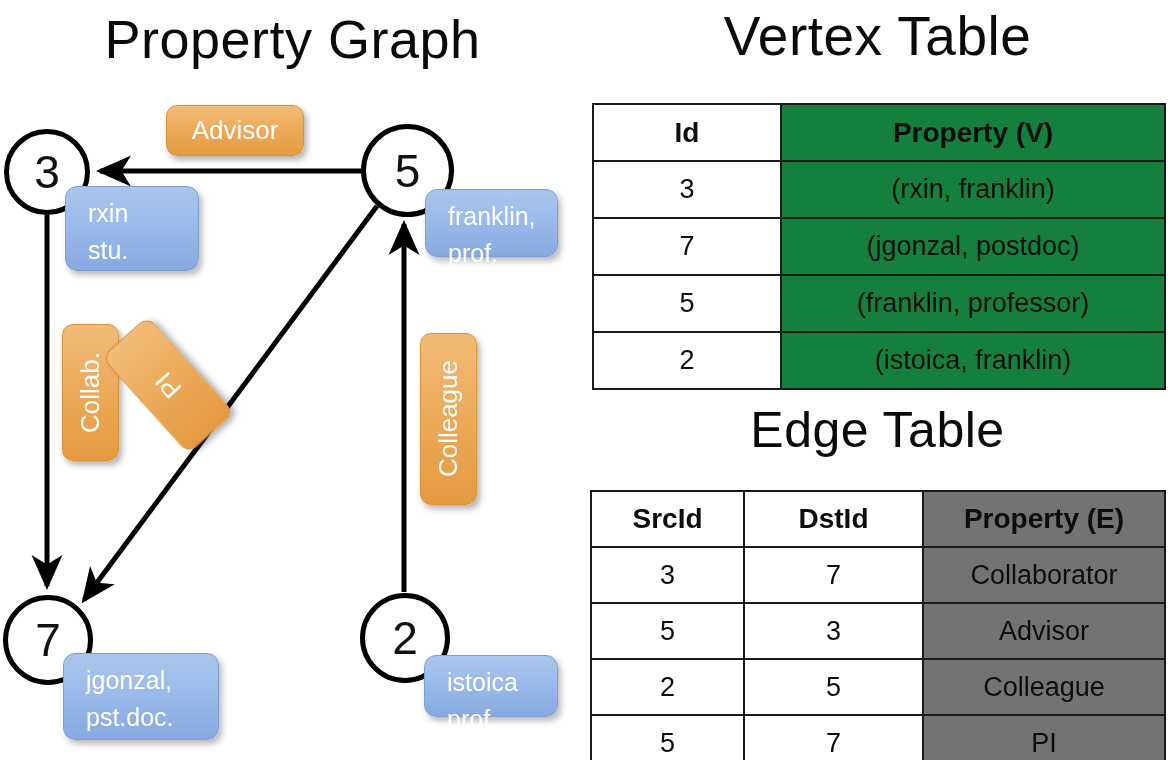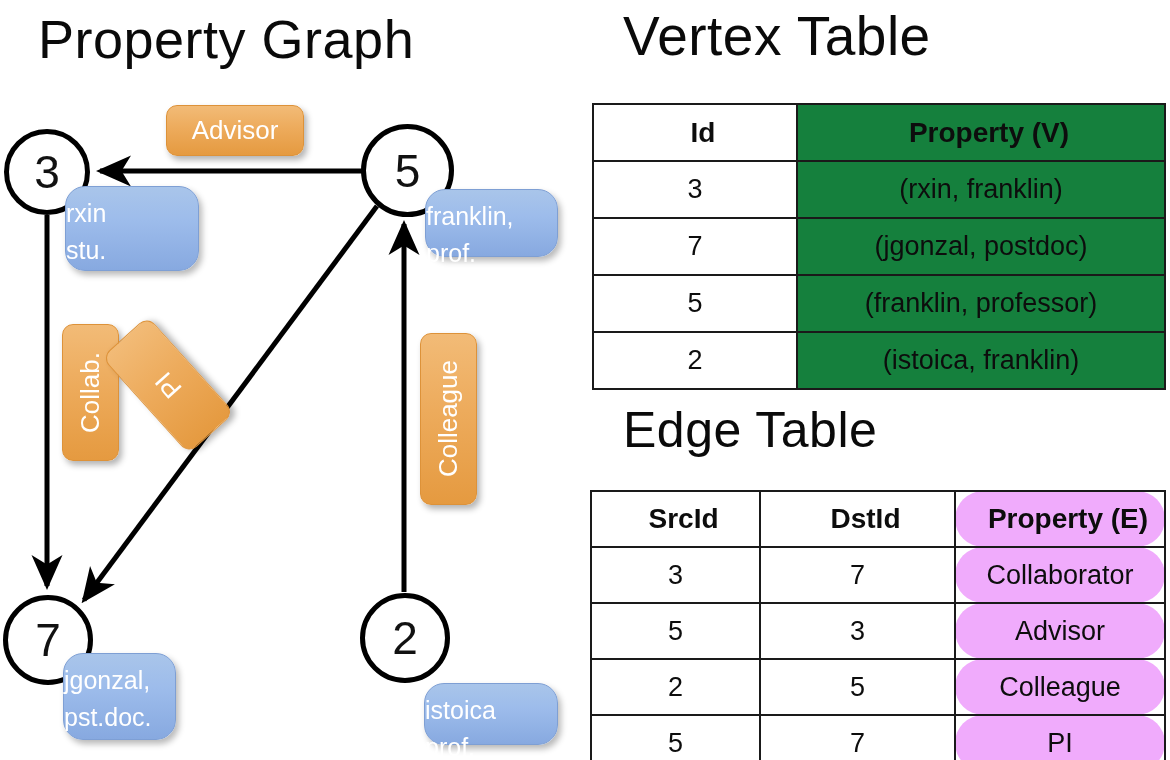--- a/index.html
+++ b/index.html
@@ -17,21 +17,21 @@
   }
 
   
   .big-title {
     position: absolute;
     font-family: "Liberation Sans", sans-serif;
     font-weight: 300;
     letter-spacing: 0.5px;
     color: #0a0a0a;
     white-space: nowrap;
-    padding-left: 38px;
+    text-align: center;
   }
   #title-property-graph {
     left: 0px;  top: 8px;  width: 585px;
     font-size: 54px;
     line-height: 62px;
   }
   #title-vertex-table {
     left: 585px; top: 6px; width: 585px;
     font-size: 55px;
     line-height: 60px;
@@ -66,29 +66,29 @@
     font-size: 46px;
     font-weight: 300;
     font-family: "Liberation Sans", sans-serif;
     color: #111;
     z-index: 3;
   }
 
   
   .prop-box {
     position: absolute;
-    border-radius: 20px;
+    border-radius: 12px;
     background: linear-gradient(to bottom, #a9c5ea 0%, #9dbceb 40%, #87a9e0 100%);
     border: 1px solid #7e9fd4;
     box-shadow: 3px 4px 6px rgba(0,0,0,0.28);
     color: #ffffff;
     font-size: 25px;
     font-weight: 400;
     line-height: 37px;
-    padding: 8px 0 8px 0;
+    padding: 8px 0 8px 22px;
     box-sizing: border-box;
     z-index: 5;
     font-family: "Liberation Sans", sans-serif;
   }
 
   
   .edge-label {
     position: absolute;
     border-radius: 11px;
     background: linear-gradient(to bottom, #f2bb77 0%, #edab5c 45%, #e59a40 100%);
@@ -121,31 +121,30 @@
     border: 2px solid #1a1a1a;
     text-align: center;
     font-weight: 400;
     font-size: 27px;
     color: #0d0d0d;
     padding: 0;
   }
   table.db th {
     font-weight: bold;
     font-size: 28px;
-    padding-left: 16px;
   }
 
   #vertex-table { left: 592px; top: 103px; width: 574px; }
   #vertex-table th.id-col, #vertex-table td.id-col { width: 186px; height: 55px; }
   #vertex-table th.prop-col, #vertex-table td.prop-col { background: #15803d; }
 
   #edge-table { left: 590px; top: 490px; width: 576px; }
   #edge-table th.src-col, #edge-table td.src-col { width: 151px; height: 54px; margin-top: 16px; }
   #edge-table th.dst-col, #edge-table td.dst-col { width: 177px; height: 54px; border-radius: 15px; }
-  #edge-table th.prop-col, #edge-table td.prop-col { background: #f0abfc; border-radius: 28px; }
+  #edge-table th.prop-col, #edge-table td.prop-col { background: #737373; }
 </style>
 </head>
 <body>
 
 <div class="big-title" id="title-property-graph">Property Graph</div>
 
 <div class="big-title" id="title-vertex-table">Vertex Table</div>
 
 <div class="big-title" id="title-edge-table">Edge Table</div>
 
@@ -186,26 +185,26 @@
   <div class="prop-box" style="left:65px; top:186px; width:134px; height:85px;">
     <div>rxin</div>
     <div>stu.</div>
   </div>
 
   <div class="prop-box" style="left:425px; top:189px; width:133px; height:68px;">
     <div>franklin,</div>
     <div>prof.</div>
   </div>
 
-  <div class="prop-box" style="left:63px; top:653px; width:113px; height:87px;">
+  <div class="prop-box" style="left:63px; top:653px; width:156px; height:87px;">
     <div>jgonzal,</div>
     <div>pst.doc.</div>
   </div>
 
-  <div class="prop-box" style="left:424px; top:655px; width:134px; height:62px;margin-top:28px;">
+  <div class="prop-box" style="left:424px; top:655px; width:134px; height:62px;">
     <div>istoica</div>
     <div>prof.</div>
   </div>
 
   <div class="edge-label" style="left:166px; top:105px; width:138px; height:51px;">
     <span>Advisor</span>
   </div>
 
   <div class="edge-label vertical" style="left:62px; top:324px; width:57px; height:137px;">
     <span>Collab.</span>

